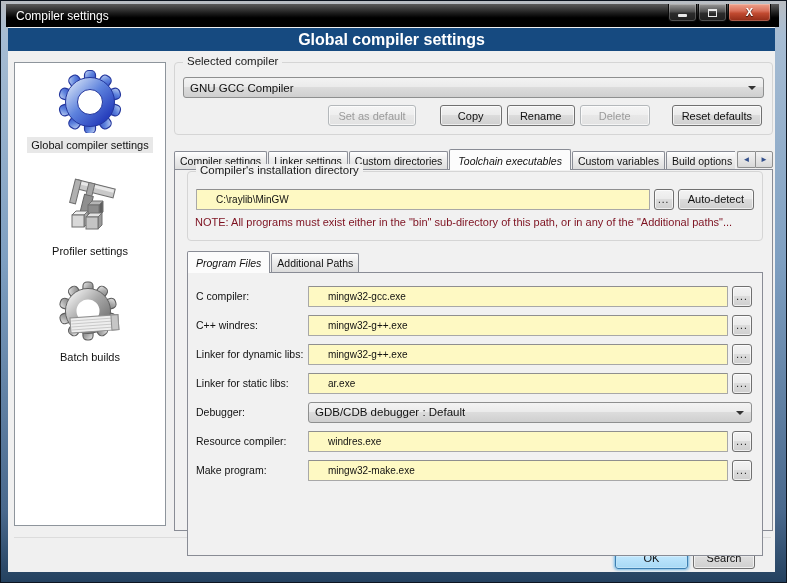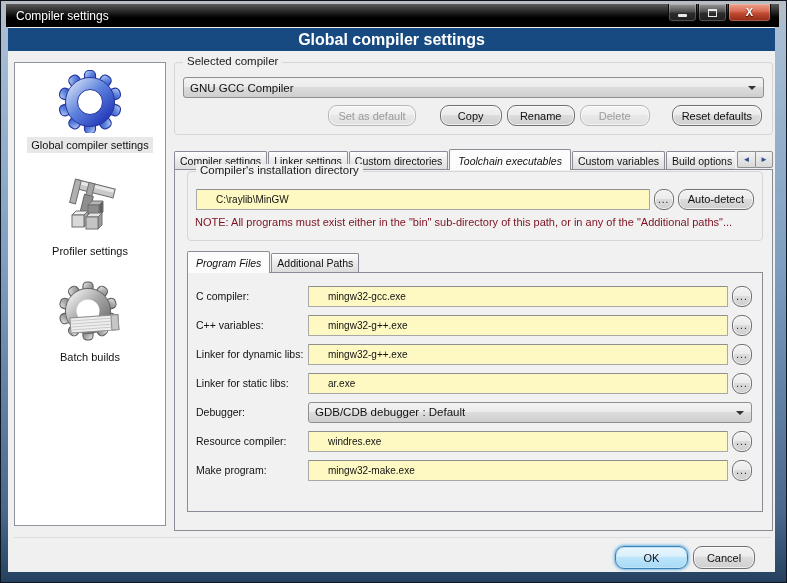--- a/index.html
+++ b/index.html
@@ -46,21 +46,21 @@
   .combo { height:21px; background:linear-gradient(180deg,#f3f3f3 0%,#ebebeb 45%,#ddd 46%,#cfcfcf 100%);
            border:1px solid #8e8f8f; border-radius:3px; display:flex; align-items:center;
            font-size:11.5px; color:#111; padding:0 6px; position:relative; }
   .combo .arrow { position:absolute; right:7px; top:8px; width:0; height:0;
                   border-left:4px solid transparent; border-right:4px solid transparent; border-top:4px solid #333; }
   .grp-compiler .combo { position:absolute; left:8px; right:8px; top:14px; }
   .btnrow { position:absolute; left:8px; right:10px; top:42px; height:21px; display:flex; justify-content:flex-end; align-items:center; }
 
   .btn { height:21px; padding:0 9px; font-size:11px; color:#111;
          background:linear-gradient(180deg,#f3f3f3 0%,#ebebeb 45%,#ddd 46%,#cfcfcf 100%);
-         border:1px solid #707070; border-radius:9px; box-shadow:inset 0 0 0 1px rgba(255,255,255,.65);
+         border:1px solid #707070; border-radius:3px; box-shadow:inset 0 0 0 1px rgba(255,255,255,.65);
          display:flex; align-items:center; justify-content:center; white-space:nowrap; }
   .btn.disabled { color:#9b9b9b; border-color:#b4b8bb;
          background:linear-gradient(180deg,#f5f5f5 0%,#efefef 45%,#e8e8e8 46%,#e2e2e2 100%); }
   .btn.default { border-color:#3c7fb1; box-shadow:0 0 3px 1px rgba(64,160,222,.75), inset 0 0 0 1px #bfe3f7;
          background:linear-gradient(180deg,#eaf6fd 0%,#d9f0fc 45%,#bee6fd 46%,#a7d9f5 100%); }
   .mr24{margin-right:24px;} .mr5{margin-right:5px;} .mr22{margin-right:22px;}
 
   
   .tabstrip { position:absolute; left:166px; top:119px; width:599px; height:24px; display:flex; align-items:flex-end; }
   .tabs-scroller { display:flex; align-items:flex-end; overflow:hidden; flex:1; height:24px; }
@@ -82,21 +82,21 @@
   .dirrow { position:absolute; left:8px; right:8px; top:16px; height:22px; display:flex; align-items:center; }
   .txt { height:21px; border:1px solid #a8a8a8; border-top-color:#8f8f8f; background:#fef9c3; border-radius:1px;
          font-size:10px; font-family:"Liberation Sans","DejaVu Sans",sans-serif; color:#111; padding:0 19px; }
   .dirrow .txt { flex:1; min-width:0; }
   .browse { width:20px; height:21px; margin-left:4px; padding:0; font-size:10px; letter-spacing:1px; }
   .autodetect { margin-left:4px; height:21px; }
   .note { position:absolute; left:7px; top:44px; right:4px; font-size:11px; color:#7d1120; white-space:nowrap; overflow:hidden; }
 
   
   .subtabs { position:absolute; left:12px; top:81px; height:21px; display:flex; align-items:flex-end; z-index:2; }
-  .subpanel { position:absolute; left:12px; top:102px; width:576px; height:240px; border:1px solid #898c95;
+  .subpanel { position:absolute; left:12px; top:102px; width:576px; height:284px; border:1px solid #898c95;
               background:#f1f1f1; padding:12px 10px 0 8px; }
   .prow { display:flex; align-items:center; height:22px; margin-bottom:7px; }
   .prow .flabel { width:112px; font-size:10.5px; color:#111; white-space:nowrap; flex:none; }
   .prow .txt { flex:1; min-width:0; }
   .prow .combo { flex:1; min-width:0; }
 
   
   .footer-sep { position:absolute; left:6px; right:4px; top:510px; border-top:1px solid #dcdcdc; }
   .okbtn { position:absolute; left:607px; top:519px; width:73px; height:23px; }
   .cancelbtn { position:absolute; left:685px; top:519px; width:62px; height:23px; }
@@ -271,21 +271,21 @@
         <div class="tab">Additional Paths</div>
       </div>
 
       <div class="subpanel">
         <div class="prow">
           <span class="flabel">C compiler:</span>
           <input class="txt" value="mingw32-gcc.exe" style="">
           <div class="btn browse">...</div>
         </div>
         <div class="prow">
-          <span class="flabel">C++ variables:</span>
+          <span class="flabel">C++ windres:</span>
           <input class="txt" value="mingw32-g++.exe" style="">
           <div class="btn browse">...</div>
         </div>
         <div class="prow">
           <span class="flabel">Linker for dynamic libs:</span>
           <input class="txt" value="mingw32-g++.exe" style="">
           <div class="btn browse">...</div>
         </div>
         <div class="prow">
           <span class="flabel">Linker for static libs:</span>
@@ -307,17 +307,17 @@
         <div class="prow">
           <span class="flabel">Make program:</span>
           <input class="txt" value="mingw32-make.exe" style="">
           <div class="btn browse">...</div>
         </div>
       </div>
     </div>
 
     <div class="footer-sep"></div>
     <div class="btn default okbtn">OK</div>
-    <div class="btn cancelbtn">Cancel</div>
+    <div class="btn cancelbtn">Search</div>
 
   </div>
  </div>
 </div>
 
 </body></html>

